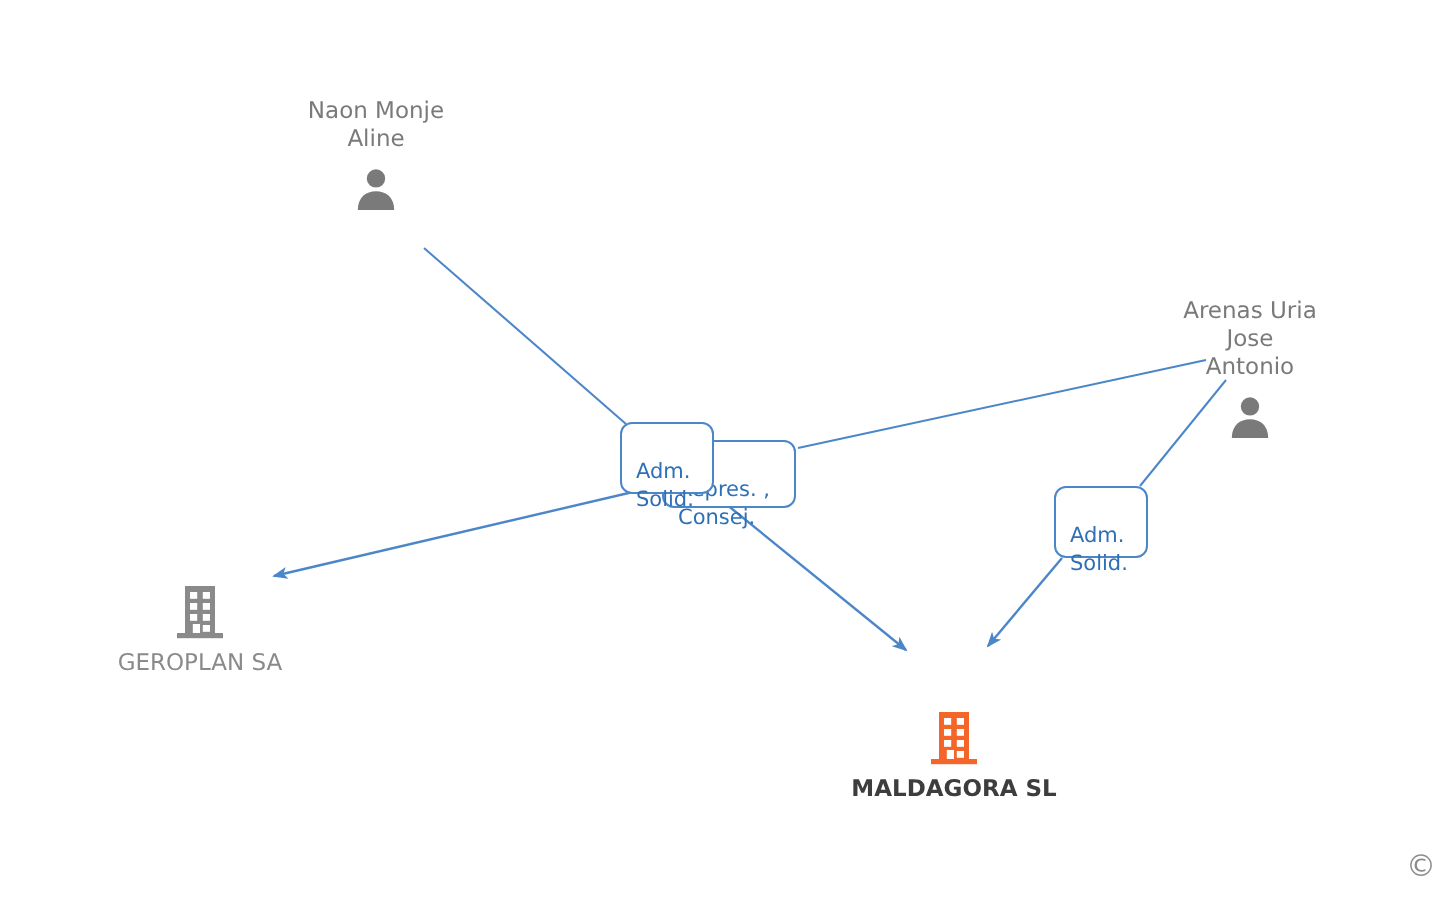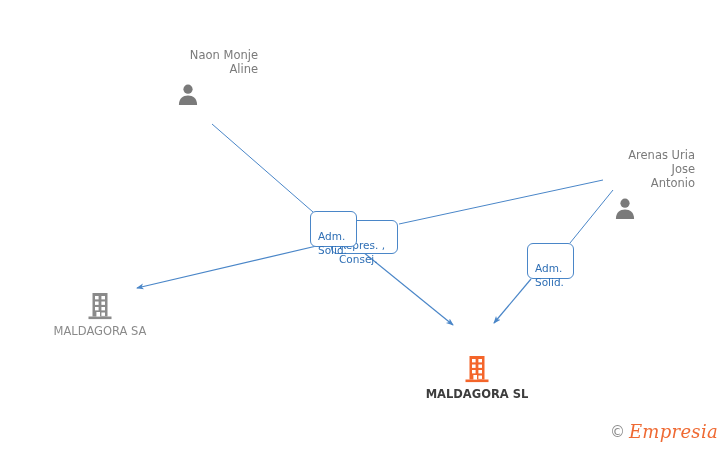--- a/index.html
+++ b/index.html
@@ -22,21 +22,21 @@
     left: 0;
     top: 0;
     width: 728px;
     height: 450px;
     pointer-events: none;
   }
 
   
   .person {
     position: absolute;
-    text-align: right;
+    text-align: center;
     width: 140px;
   }
   .person .plabel {
     font-size: 11.5px;
     line-height: 14px;
     color: #7a7a7a;
     font-family: "DejaVu Sans", sans-serif;
     white-space: pre-line;
   }
   .person .picon {
@@ -159,21 +159,21 @@
         <rect x="8" y="4" width="3.6" height="3.4" fill="#ffffff"></rect>
         <rect x="14.4" y="4" width="3.6" height="3.4" fill="#ffffff"></rect>
         <rect x="8" y="9.5" width="3.6" height="3.4" fill="#ffffff"></rect>
         <rect x="14.4" y="9.5" width="3.6" height="3.4" fill="#ffffff"></rect>
         <rect x="8" y="15" width="3.6" height="3.4" fill="#ffffff"></rect>
         <rect x="14.4" y="15" width="3.6" height="3.4" fill="#ffffff"></rect>
         <rect x="9.4" y="20" width="3.6" height="4.5" fill="#ffffff"></rect>
         <rect x="14.4" y="20.5" width="3.6" height="3.4" fill="#ffffff"></rect>
       </svg>
     </div>
-    <div class="clabel">MALDAGORA SA</div>
+    <div class="clabel">GEROPLAN SA</div>
   </div>
 
   <div class="company orange" style="left:397px; top:355px;">
     <div class="cicon">
       <svg viewBox="0 0 26 28" width="26" height="28">
         <rect x="5.5" y="1" width="15" height="23.5" fill="#f4652a"></rect>
         <rect x="1.5" y="24.5" width="23" height="2.6" fill="#f4652a"></rect>
         <rect x="8" y="4" width="3.6" height="3.4" fill="#ffffff"></rect>
         <rect x="14.4" y="4" width="3.6" height="3.4" fill="#ffffff"></rect>
         <rect x="8" y="9.5" width="3.6" height="3.4" fill="#ffffff"></rect>
@@ -197,16 +197,15 @@
 Solid.</span>
   </div>
 
   <div class="role" style="left:527px; top:243px; width:47px; height:36px; z-index:3;">
     <span>Adm.
 Solid.</span>
   </div>
 
   <div id="watermark">
     <span class="wm-c">©</span>
-    <span class="wm-text">Empresia</span>
   </div>
 
 </div>
 
 </body></html>

